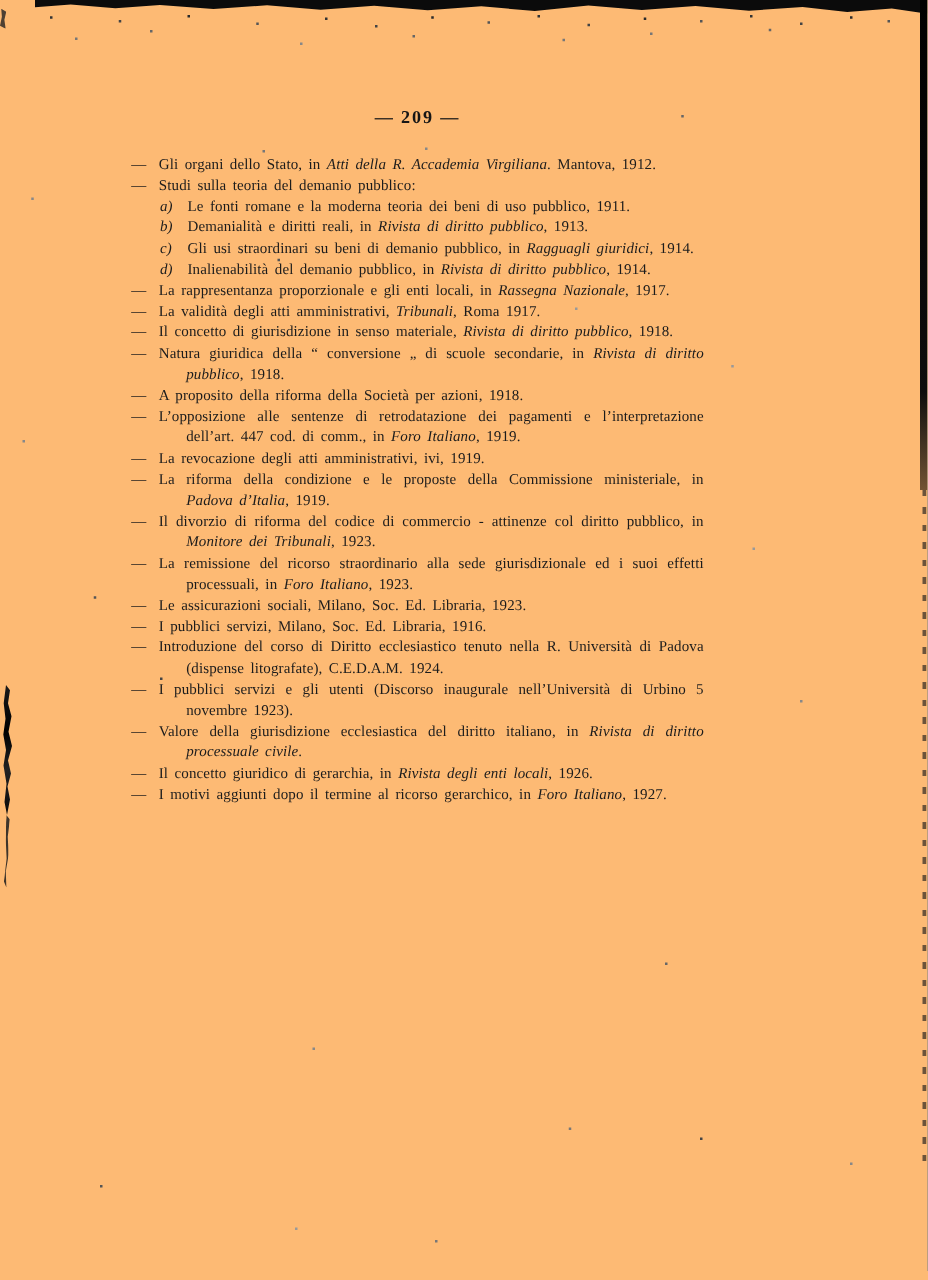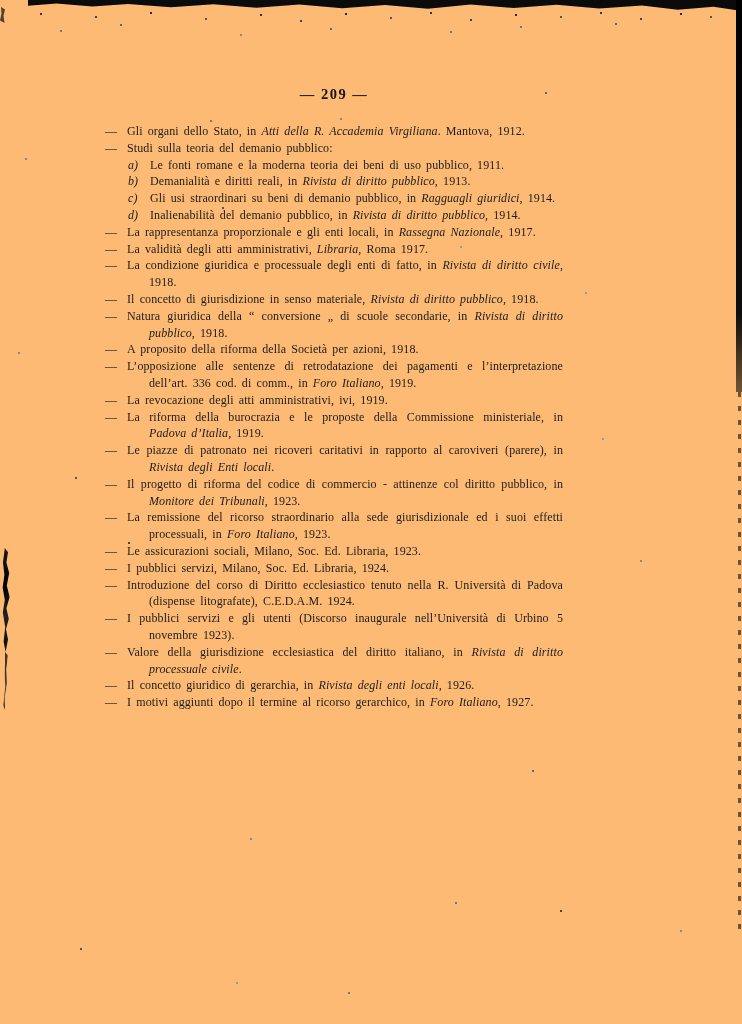--- a/index.html
+++ b/index.html
@@ -127,33 +127,31 @@
   <div class="content">
     <div class="page-header">— 209 —</div>
     <div id="bib-list">
         <div class="entry"><span class="marker">—</span><span>Gli organi dello Stato, in </span><i>Atti della R. Accademia Virgiliana</i><span>. Mantova, 1912.</span></div>
         <div class="entry"><span class="marker">—</span><span>Studi sulla teoria del demanio pubblico:</span></div>
         <div class="entry sub"><span class="marker">a)</span><span>Le fonti romane e la moderna teoria dei beni di uso pubblico, 1911.</span></div>
         <div class="entry sub"><span class="marker">b)</span><span>Demanialità e diritti reali, in </span><i>Rivista di diritto pubblico</i><span>, 1913.</span></div>
         <div class="entry sub"><span class="marker">c)</span><span>Gli usi straordinari su beni di demanio pubblico, in </span><i>Ragguagli giuridici</i><span>, 1914.</span></div>
         <div class="entry sub"><span class="marker">d)</span><span>Inalienabilità del demanio pubblico, in </span><i>Rivista di diritto pubblico</i><span>, 1914.</span></div>
         <div class="entry"><span class="marker">—</span><span>La rappresentanza proporzionale e gli enti locali, in </span><i>Rassegna Nazionale</i><span>, 1917.</span></div>
-        <div class="entry"><span class="marker">—</span><span>La validità degli atti amministrativi, </span><i>Libraria</i><span>, Roma 1917.</span></div>
-        <div class="entry"><span class="marker">—</span><span>La condizione giuridica e processuale degli enti di fatto, in </span><i>Rivista di diritto civile</i><span>, 1918.</span></div>
+        <div class="entry"><span class="marker">—</span><span>La validità degli atti amministrativi, </span><i>Tribunali</i><span>, Roma 1917.</span></div>
         <div class="entry"><span class="marker">—</span><span>Il concetto di giurisdizione in senso materiale, </span><i>Rivista di diritto pubblico</i><span>, 1918.</span></div>
         <div class="entry"><span class="marker">—</span><span>Natura giuridica della “ conversione „ di scuole secondarie, in </span><i>Rivista di diritto pubblico</i><span>, 1918.</span></div>
         <div class="entry"><span class="marker">—</span><span>A proposito della riforma della Società per azioni, 1918.</span></div>
-        <div class="entry"><span class="marker">—</span><span>L’opposizione alle sentenze di retrodatazione dei pagamenti e l’interpretazione dell’art. 336 cod. di comm., in </span><i>Foro Italiano</i><span>, 1919.</span></div>
+        <div class="entry"><span class="marker">—</span><span>L’opposizione alle sentenze di retrodatazione dei pagamenti e l’interpretazione dell’art. 447 cod. di comm., in </span><i>Foro Italiano</i><span>, 1919.</span></div>
         <div class="entry"><span class="marker">—</span><span>La revocazione degli atti amministrativi, ivi, 1919.</span></div>
-        <div class="entry"><span class="marker">—</span><span>La riforma della burocrazia e le proposte della Commissione ministeriale, in </span><i>Padova d’Italia</i><span>, 1919.</span></div>
-        <div class="entry"><span class="marker">—</span><span>Le piazze di patronato nei ricoveri caritativi in rapporto al caroviveri (parere), in </span><i>Rivista degli Enti locali</i><span>.</span></div>
-        <div class="entry"><span class="marker">—</span><span>Il progetto di riforma del codice di commercio - attinenze col diritto pubblico, in </span><i>Monitore dei Tribunali</i><span>, 1923.</span></div>
+        <div class="entry"><span class="marker">—</span><span>La riforma della condizione e le proposte della Commissione ministeriale, in </span><i>Padova d’Italia</i><span>, 1919.</span></div>
+        <div class="entry"><span class="marker">—</span><span>Il divorzio di riforma del codice di commercio - attinenze col diritto pubblico, in </span><i>Monitore dei Tribunali</i><span>, 1923.</span></div>
         <div class="entry"><span class="marker">—</span><span>La remissione del ricorso straordinario alla sede giurisdizionale ed i suoi effetti processuali, in </span><i>Foro Italiano</i><span>, 1923.</span></div>
         <div class="entry"><span class="marker">—</span><span>Le assicurazioni sociali, Milano, Soc. Ed. Libraria, 1923.</span></div>
-        <div class="entry"><span class="marker">—</span><span>I pubblici servizi, Milano, Soc. Ed. Libraria, 1924.</span></div>
+        <div class="entry"><span class="marker">—</span><span>I pubblici servizi, Milano, Soc. Ed. Libraria, 1916.</span></div>
         <div class="entry"><span class="marker">—</span><span>Introduzione del corso di Diritto ecclesiastico tenuto nella R. Università di Padova (dispense litografate), C.E.D.A.M. 1924.</span></div>
         <div class="entry"><span class="marker">—</span><span>I pubblici servizi e gli utenti (Discorso inaugurale nell’Università di Urbino 5 novembre 1923).</span></div>
         <div class="entry"><span class="marker">—</span><span>Valore della giurisdizione ecclesiastica del diritto italiano, in </span><i>Rivista di diritto processuale civile</i><span>.</span></div>
         <div class="entry"><span class="marker">—</span><span>Il concetto giuridico di gerarchia, in </span><i>Rivista degli enti locali</i><span>, 1926.</span></div>
         <div class="entry"><span class="marker">—</span><span>I motivi aggiunti dopo il termine al ricorso gerarchico, in </span><i>Foro Italiano</i><span>, 1927.</span></div>
       </div>
   </div>
 
 </div>
 

